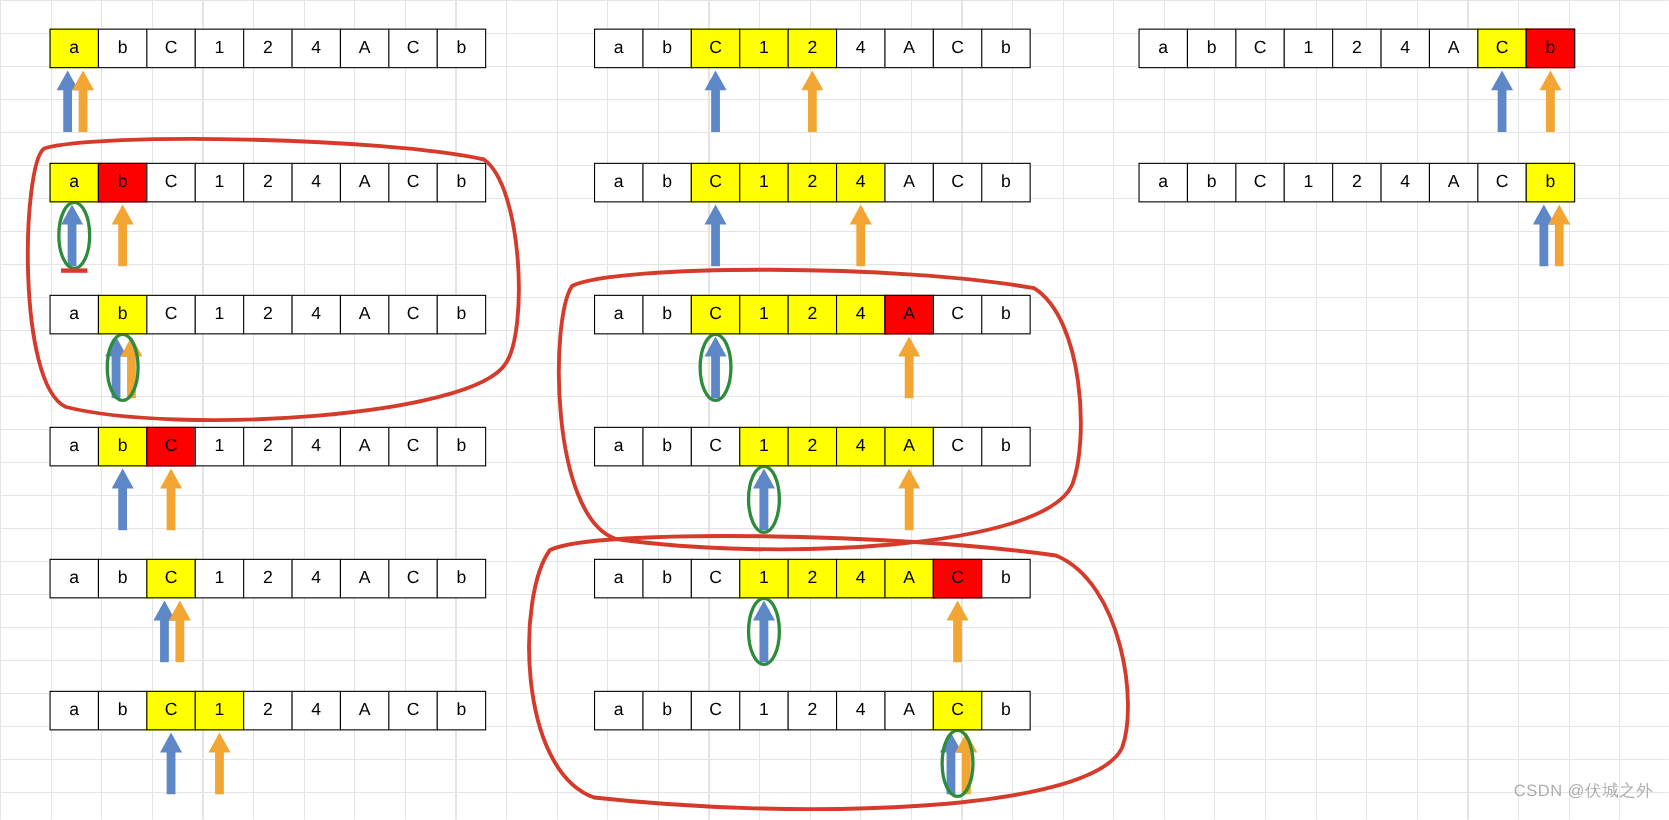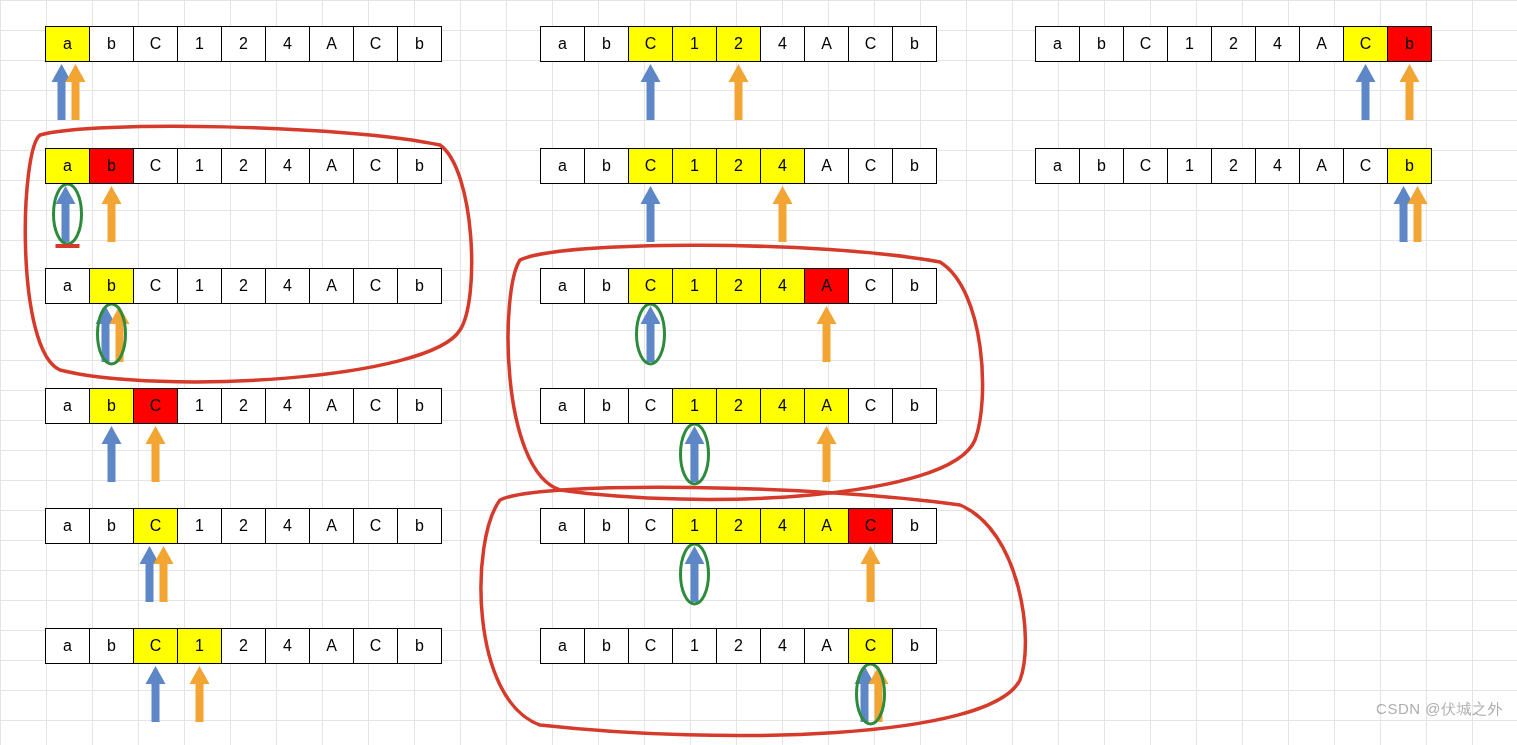--- a/index.html
+++ b/index.html
@@ -33,21 +33,21 @@
     background: #fff;
     font-size: 16px;
     color: #000;
   }
   .cell + .cell { margin-left: -1px; }
   .cell.yellow { background: #ffff00; }
   .cell.red    { background: #ff0000; }
   .watermark {
     position: absolute;
     right: 14px;
-    bottom: 26px;
+    bottom: 16px;
     font-size: 15px;
     color: rgba(120,120,120,0.6);
     letter-spacing: 0.5px;
   }
   svg.annot {
     position: absolute;
     pointer-events: none;
     overflow: visible;
   }
   .blueArrow   line { stroke: #5d87c6; stroke-width: 8; }

